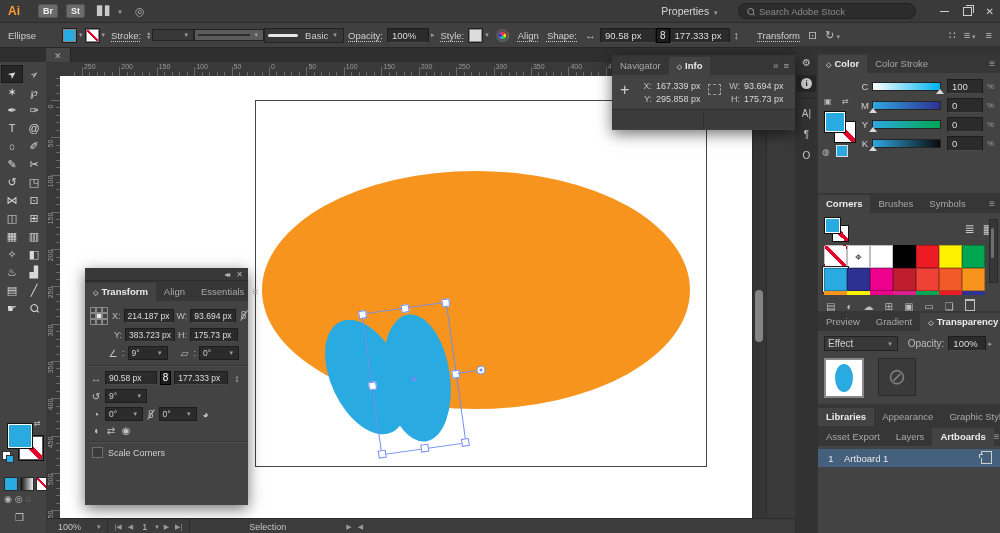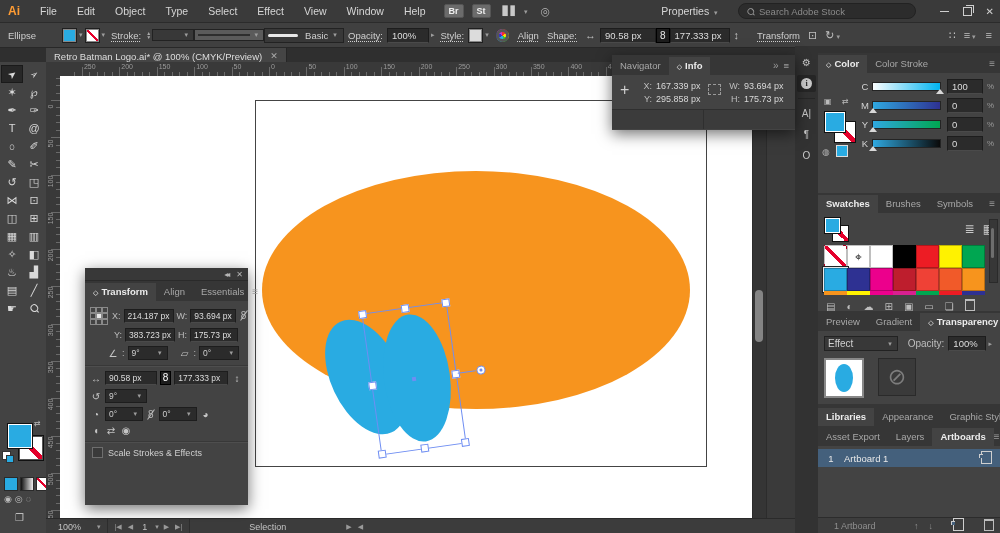--- a/index.html
+++ b/index.html
@@ -188,31 +188,20 @@
   .chain2.on{background:#1d1d1d;color:#fff;border:1px solid #000;line-height:12px;}
   .tf-div{height:1px;background:#383838;margin:3px 0;box-shadow:0 1px 0 #4e4e4e;}
   .tf-icon{color:#c5c5c5;font-size:10px;width:12px;text-align:center;}
   .tf-cb{display:flex;align-items:center;gap:5px;padding:2px 7px;color:#d0d0d0;font-size:9px;}
 </style>
 </head>
 <body>
 
 <div id="menubar" data-name="menu-bar">
   <span id="ai-logo" data-name="illustrator-logo">Ai</span>
-  <span id="menubar-menus" style="display:flex;" data-name="menu-items">
-      <span class="menu-item" data-name="menu-file">File</span>
-      <span class="menu-item" data-name="menu-edit">Edit</span>
-      <span class="menu-item" data-name="menu-object">Object</span>
-      <span class="menu-item" data-name="menu-type">Type</span>
-      <span class="menu-item" data-name="menu-select">Select</span>
-      <span class="menu-item" data-name="menu-effect">Effect</span>
-      <span class="menu-item" data-name="menu-view">View</span>
-      <span class="menu-item" data-name="menu-window">Window</span>
-      <span class="menu-item" data-name="menu-help">Help</span>
-    </span>
   <span id="app-buttons" style="display:flex;" data-name="quick-buttons">
       <span class="mini-btn" data-name="br-button">Br</span>
       <span class="mini-btn" data-name="st-button">St</span>
     </span>
   <span id="arrange-icon" data-name="arrange-documents-icon">▊▋ <span class="chev" data-name="chevron-down-icon">▾</span></span>
   <span id="share-icon" data-name="share-icon">◎</span>
   <span id="workspace" data-name="workspace-switcher"><span>Properties</span> <span class="chev" data-name="chevron-down-icon">▾</span></span>
   <span id="stock-search" data-name="stock-search-input">
     <span class="search-glyph" data-name="search-icon">Ϙ</span>
     <span data-name="search-placeholder">Search Adobe Stock</span>
@@ -266,21 +255,20 @@
   <span class="cb-icon" data-name="bounding-box-icon">⊡</span>
   <span class="cb-icon" data-name="rotate-90-icon"><span>↻</span><span class="chev">▾</span></span>
   <span style="flex:1;"></span>
   <span class="cb-icon" data-name="dots-icon">∷</span>
   <span class="cb-icon" data-name="flow-options-icon"><span>≡</span><span class="chev">▾</span></span>
   <span class="cb-icon" style="margin-right:8px;" data-name="panel-menu-icon">≡</span>
 </div>
 
 <div id="tabbar" data-name="document-tab-bar">
   <div id="doc-tab" data-name="document-tab">
-    <span data-name="document-title">Retro Batman Logo.ai* @ 100% (CMYK/Preview)</span>
     <span id="doc-close" data-name="close-tab-icon">✕</span>
   </div>
 </div>
 
 <div id="toolbar" class="abs" data-name="tools-panel">
   <div id="tools" data-name="tool-grid">
       <div class="tool sel" data-name="tool-selection">
         <span class="g" data-name="selection-icon">➤</span>
       </div>
       <div class="tool" data-name="tool-direct-selection">
@@ -686,21 +674,21 @@
         <span class="mini-sw none-slash" data-name="none-swatch"></span>
         <span class="mini-sw" style="background:#000;" data-name="black-swatch"></span>
         <span class="mini-sw" style="background:#fff;" data-name="white-swatch"></span>
       </div>
       <div id="spectrum" data-name="color-spectrum-bar"></div>
     </div>
   </div>
 
   <div class="dock-panel" style="top:147px;height:118px;" data-name="swatches-panel">
     <div class="ptabs" data-name="swatches-panel-tabs">
-      <span class="ptab active" data-name="tab-swatches">Swatches</span>
+      <span class="ptab active" data-name="tab-swatches">Corners</span>
       <span class="ptab" data-name="tab-brushes">Brushes</span>
       <span class="ptab" data-name="tab-symbols">Symbols</span>
       <span class="ptab-menu" data-name="panel-menu-icon">≡</span>
     </div>
     <div id="sw-head" data-name="swatches-header">
       <span id="sw-mini" data-name="fill-stroke-mini">
         <span id="sw-mini-stroke" data-name="stroke-proxy-swatch"></span>
         <span id="sw-mini-fill" data-name="fill-proxy-swatch"></span>
       </span>
       <span style="flex:1;"></span>
@@ -793,28 +781,20 @@
       <span class="ptab-menu" data-name="panel-menu-icon">≡</span>
     </div>
     <div id="ab-rows" data-name="artboard-list">
         <div data-name="artboard-row" id="ab-row">
           <span class="num" data-name="artboard-number">1</span>
           <span data-name="artboard-name">Artboard 1</span>
           <span style="flex: 1 1 0%;"></span>
           <span data-name="artboard-page-icon" style="margin-right: 8px;"><span class="icon-dup"></span></span>
         </div>
       </div>
-    <div id="ab-footer" data-name="artboards-footer">
-      <span data-name="artboard-count">1 Artboard</span>
-      <span class="spacer"></span>
-      <span data-name="move-up-icon">↑</span>
-      <span data-name="move-down-icon">↓</span>
-      <span data-name="new-artboard-icon"><span class="icon-dup"></span></span>
-      <span data-name="delete-artboard-icon"><span class="icon-trash"></span></span>
-    </div>
   </div>
 </div>
 
 <div id="nav-info" class="abs float" data-name="info-panel">
   <div class="ptabs" data-name="info-panel-tabs">
     <span class="ptab" data-name="tab-navigator">Navigator</span>
     <span class="ptab active" data-name="tab-info"><span class="marker">◇</span><span>Info</span></span>
     <span class="ptab-menu" data-name="collapse-panel-icon">»</span>
     <span style="margin-right:6px;color:#9a9a9a;align-self:center;" data-name="panel-menu-icon">≡</span>
   </div>
@@ -914,17 +894,17 @@
         </span>
       <span class="tf-icon" data-name="pie-end-icon">◕</span>
     </div>
     <div class="tf-row">
       <span class="tf-icon" data-name="pie-clip-icon">◖</span>
       <span class="tf-icon" data-name="swap-pie-angles-icon">⇄</span>
       <span class="tf-icon" data-name="invert-pie-icon">◉</span>
     </div>
     <div class="tf-div"></div>
     <div class="tf-cb">
-        <span class="cbx" data-name="scale-strokes-checkbox"></span>
-        <span data-name="scale-strokes-label">Scale Strokes &amp; Effects</span>
+        <span class="cbx" data-name="scale-corners-checkbox"></span>
+        <span data-name="scale-corners-label">Scale Corners</span>
       </div>
   </div>
 </div>
 
 </body></html>

